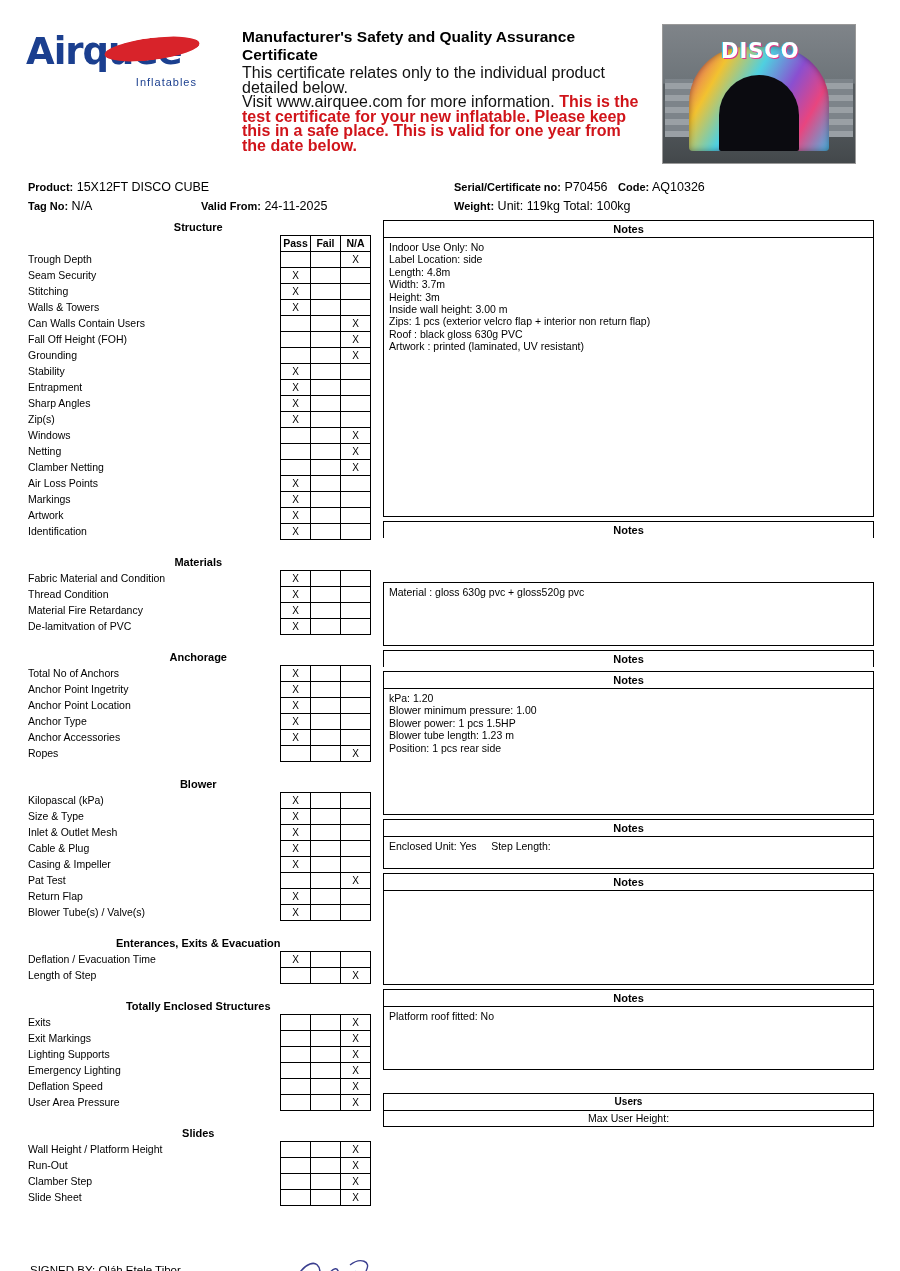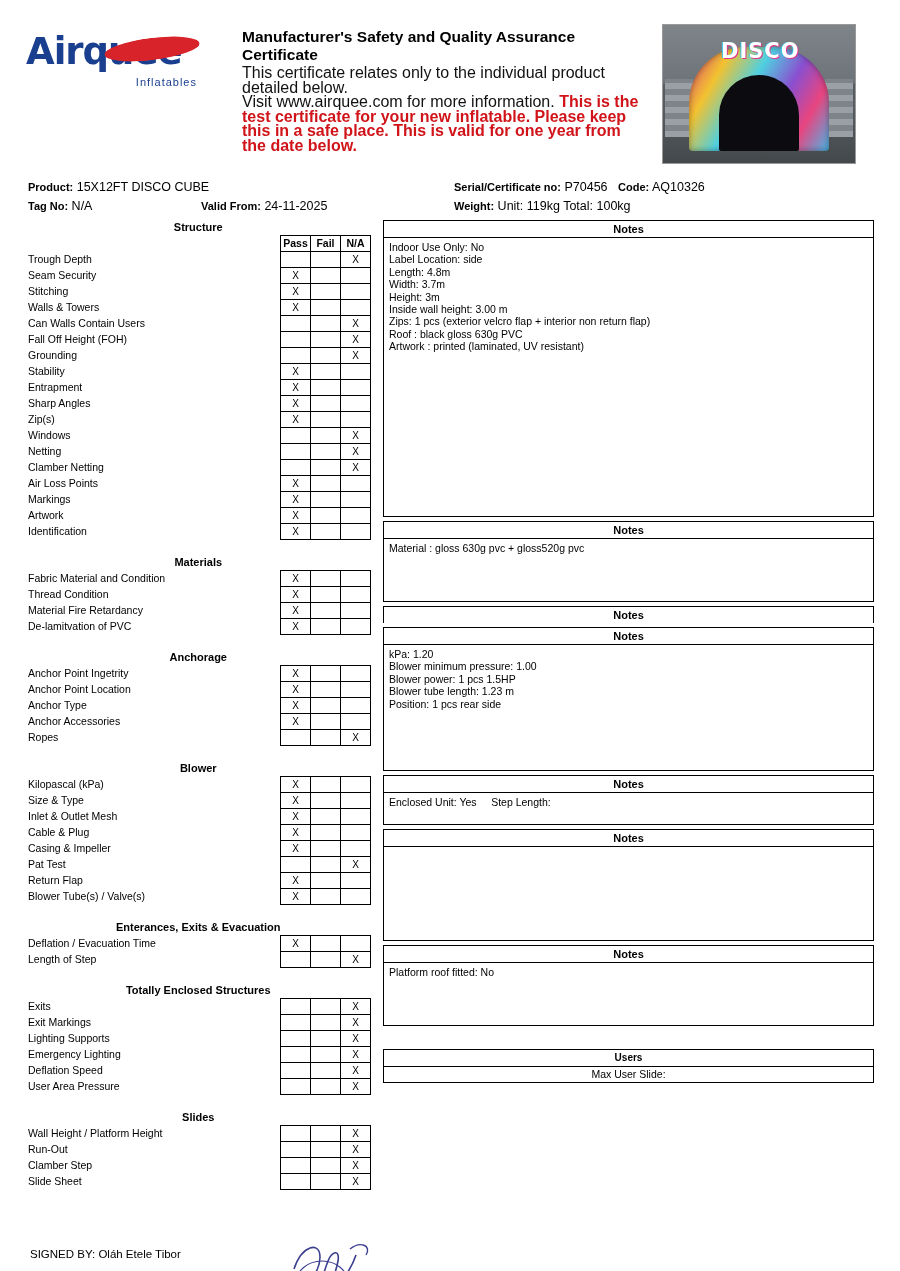--- a/index.html
+++ b/index.html
@@ -464,20 +464,26 @@
               <td class="col-name">De-lamitvation of PVC</td>
               <td class="cell">X</td>
               <td class="cell"></td>
               <td class="cell"></td>
             </tr>
             <tr class="spacer">
               <td colspan="4"></td>
             </tr>
             <tr class="sec-head">
               <td colspan="4">Anchorage</td>
+            </tr>
+            <tr>
+              <td class="col-name">Total No of Anchors</td>
+              <td class="cell">X</td>
+              <td class="cell"></td>
+              <td class="cell"></td>
             </tr>
             <tr>
               <td class="col-name">Anchor Point Ingetrity</td>
               <td class="cell">X</td>
               <td class="cell"></td>
               <td class="cell"></td>
             </tr>
             <tr>
               <td class="col-name">Anchor Point Location</td>
               <td class="cell">X</td>
@@ -662,21 +668,21 @@
 Width: 3.7m
 Height: 3m
 Inside wall height: 3.00 m
 Zips: 1 pcs (exterior velcro flap + interior non return flap)
 Roof : black gloss 630g PVC
 Artwork : printed (laminated, UV resistant)</div>
             <div class="gap"></div>
           </div>
           <div class="notes-block">
             <div class="notes-title">Notes</div>
-            <div class="notes-body" style="height: 56px;">Material : gloss 630g pvc + gloss520g pvc</div>
+            <div class="notes-body" style="height: 56px; margin-top: 44px;">Material : gloss 630g pvc + gloss520g pvc</div>
             <div class="gap"></div>
           </div>
           <div class="notes-block">
             <div class="notes-title">Notes</div>
             <div class="gap"></div>
           </div>
           <div class="notes-block">
             <div class="notes-title">Notes</div>
             <div class="notes-body" style="height: 119px;">kPa: 1.20
 Blower minimum pressure: 1.00
@@ -695,21 +701,21 @@
             <div class="notes-body" style="height: 87px;"></div>
             <div class="gap"></div>
           </div>
           <div class="notes-block">
             <div class="notes-title">Notes</div>
             <div class="notes-body" style="height: 56px;">Platform roof fitted: No</div>
             <div class="gap"></div>
           </div>
         </div>
       <div class="users-title">Users</div>
-      <div class="users-row">Max User Slide:</div>
+      <div class="users-row">Max User Height:</div>
     </div>
   </div>
 
   <div class="sign-area">
     <div class="sign-text">SIGNED BY: Oláh Etele Tibor</div>
 
     <svg class="sign-mark" viewBox="0 0 120 80">
       <path d="M18 38 C26 14, 44 10, 44 26 C44 44, 26 58, 22 70 C20 76, 30 76, 36 68 C44 58, 48 40, 52 30 C56 20, 64 18, 62 30 C60 42, 54 52, 58 54 C64 56, 76 36, 80 24" fill="none" stroke="#3b3f8f" stroke-width="1.6"></path>
       <ellipse cx="46" cy="52" rx="26" ry="22" fill="none" stroke="#3b3f8f" stroke-width="1.2"></ellipse>
       <path d="M74 18 C84 10, 96 14, 90 24" fill="none" stroke="#3b3f8f" stroke-width="1.4"></path>

